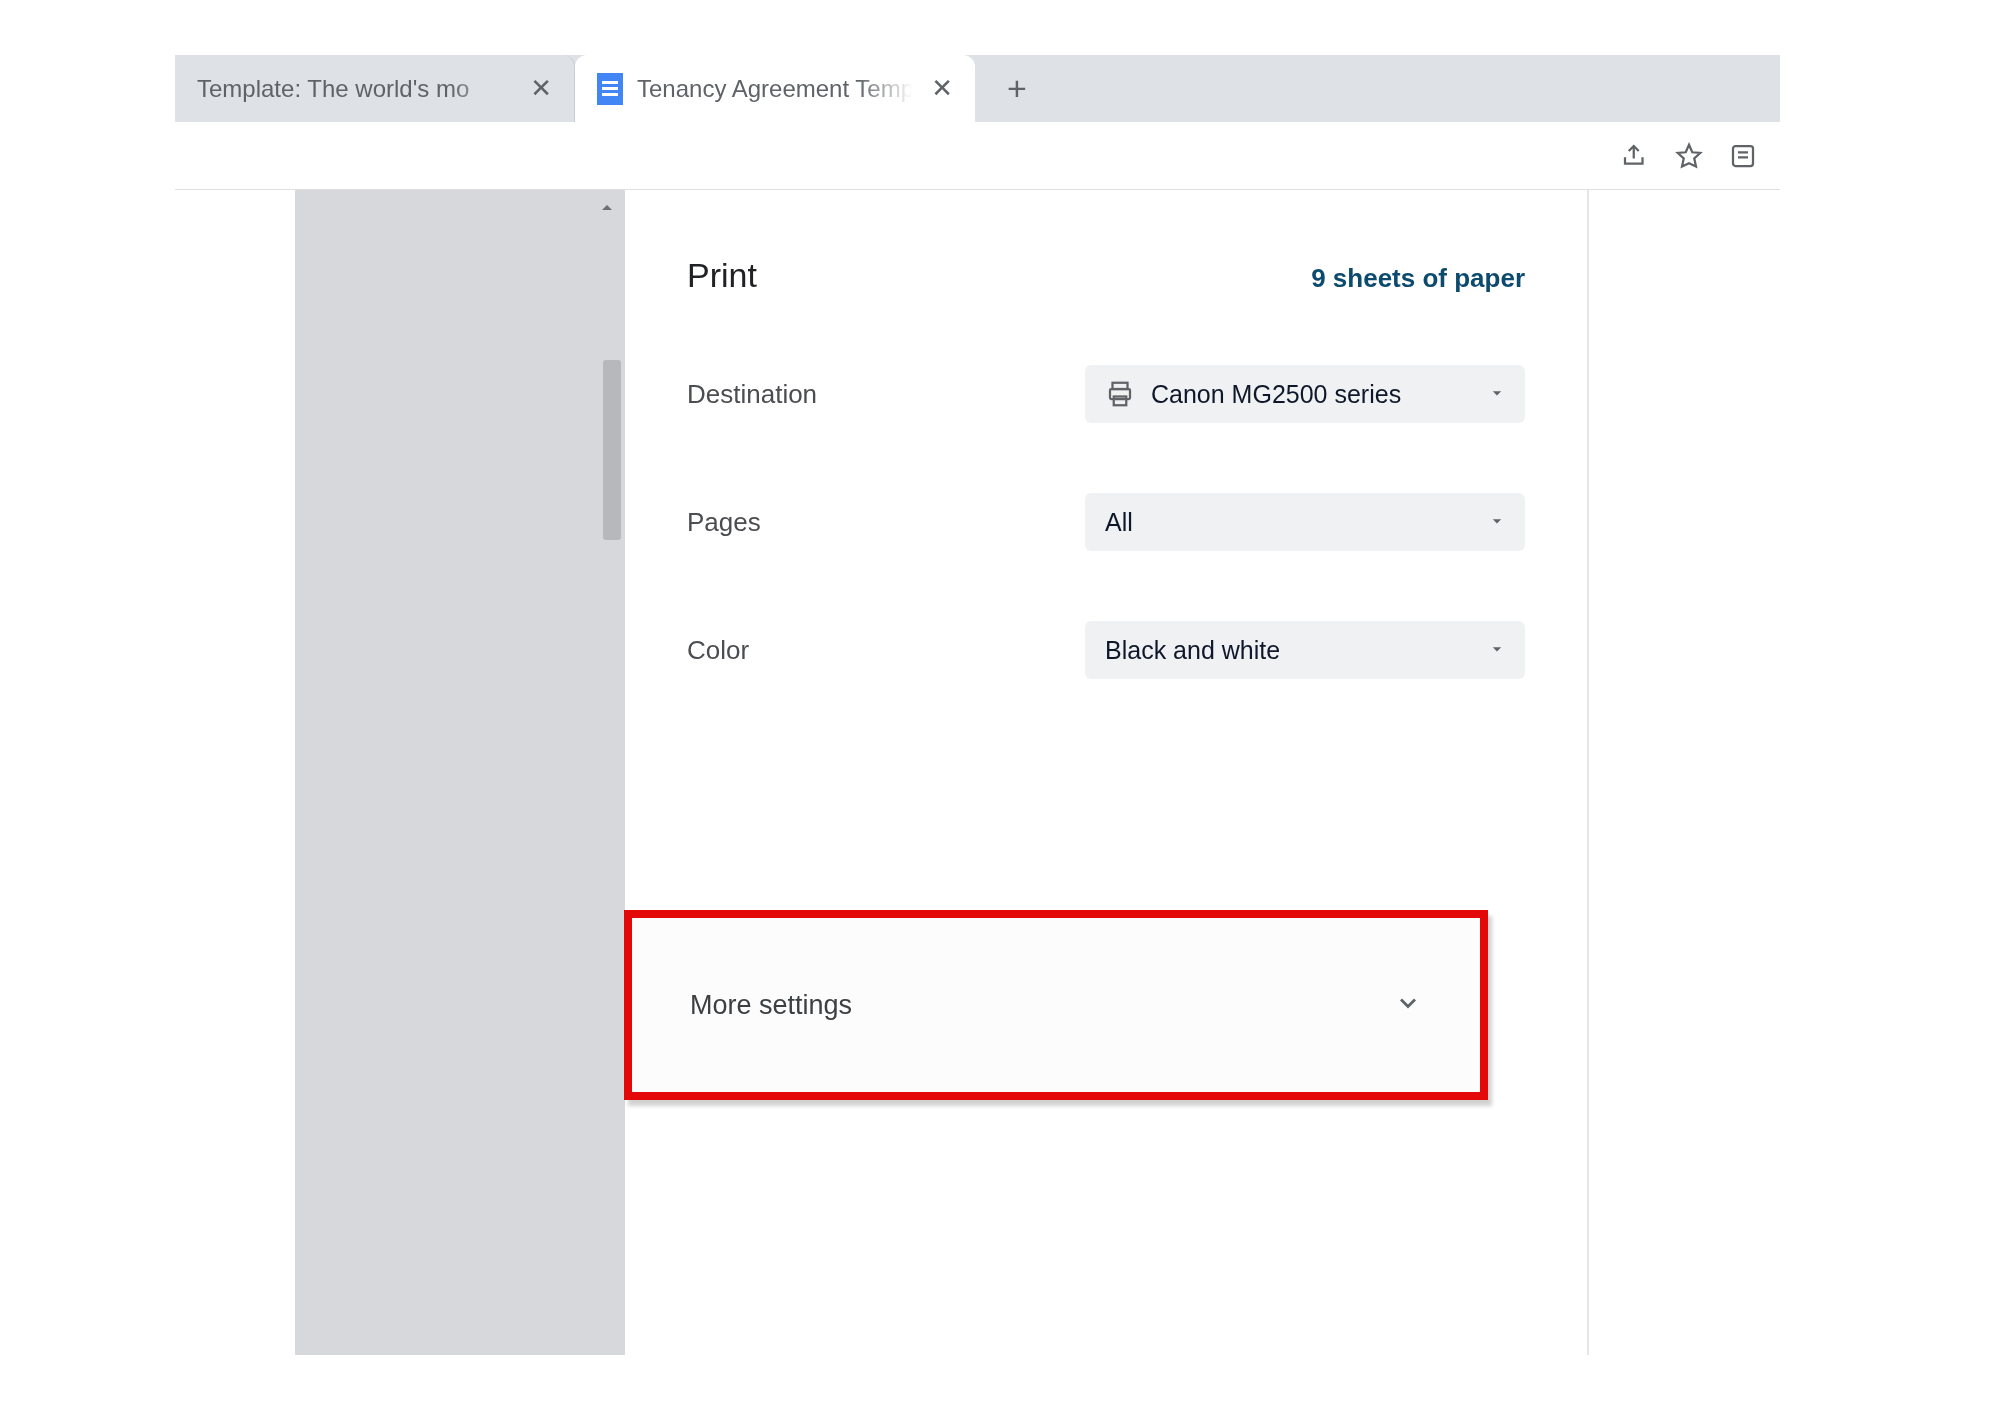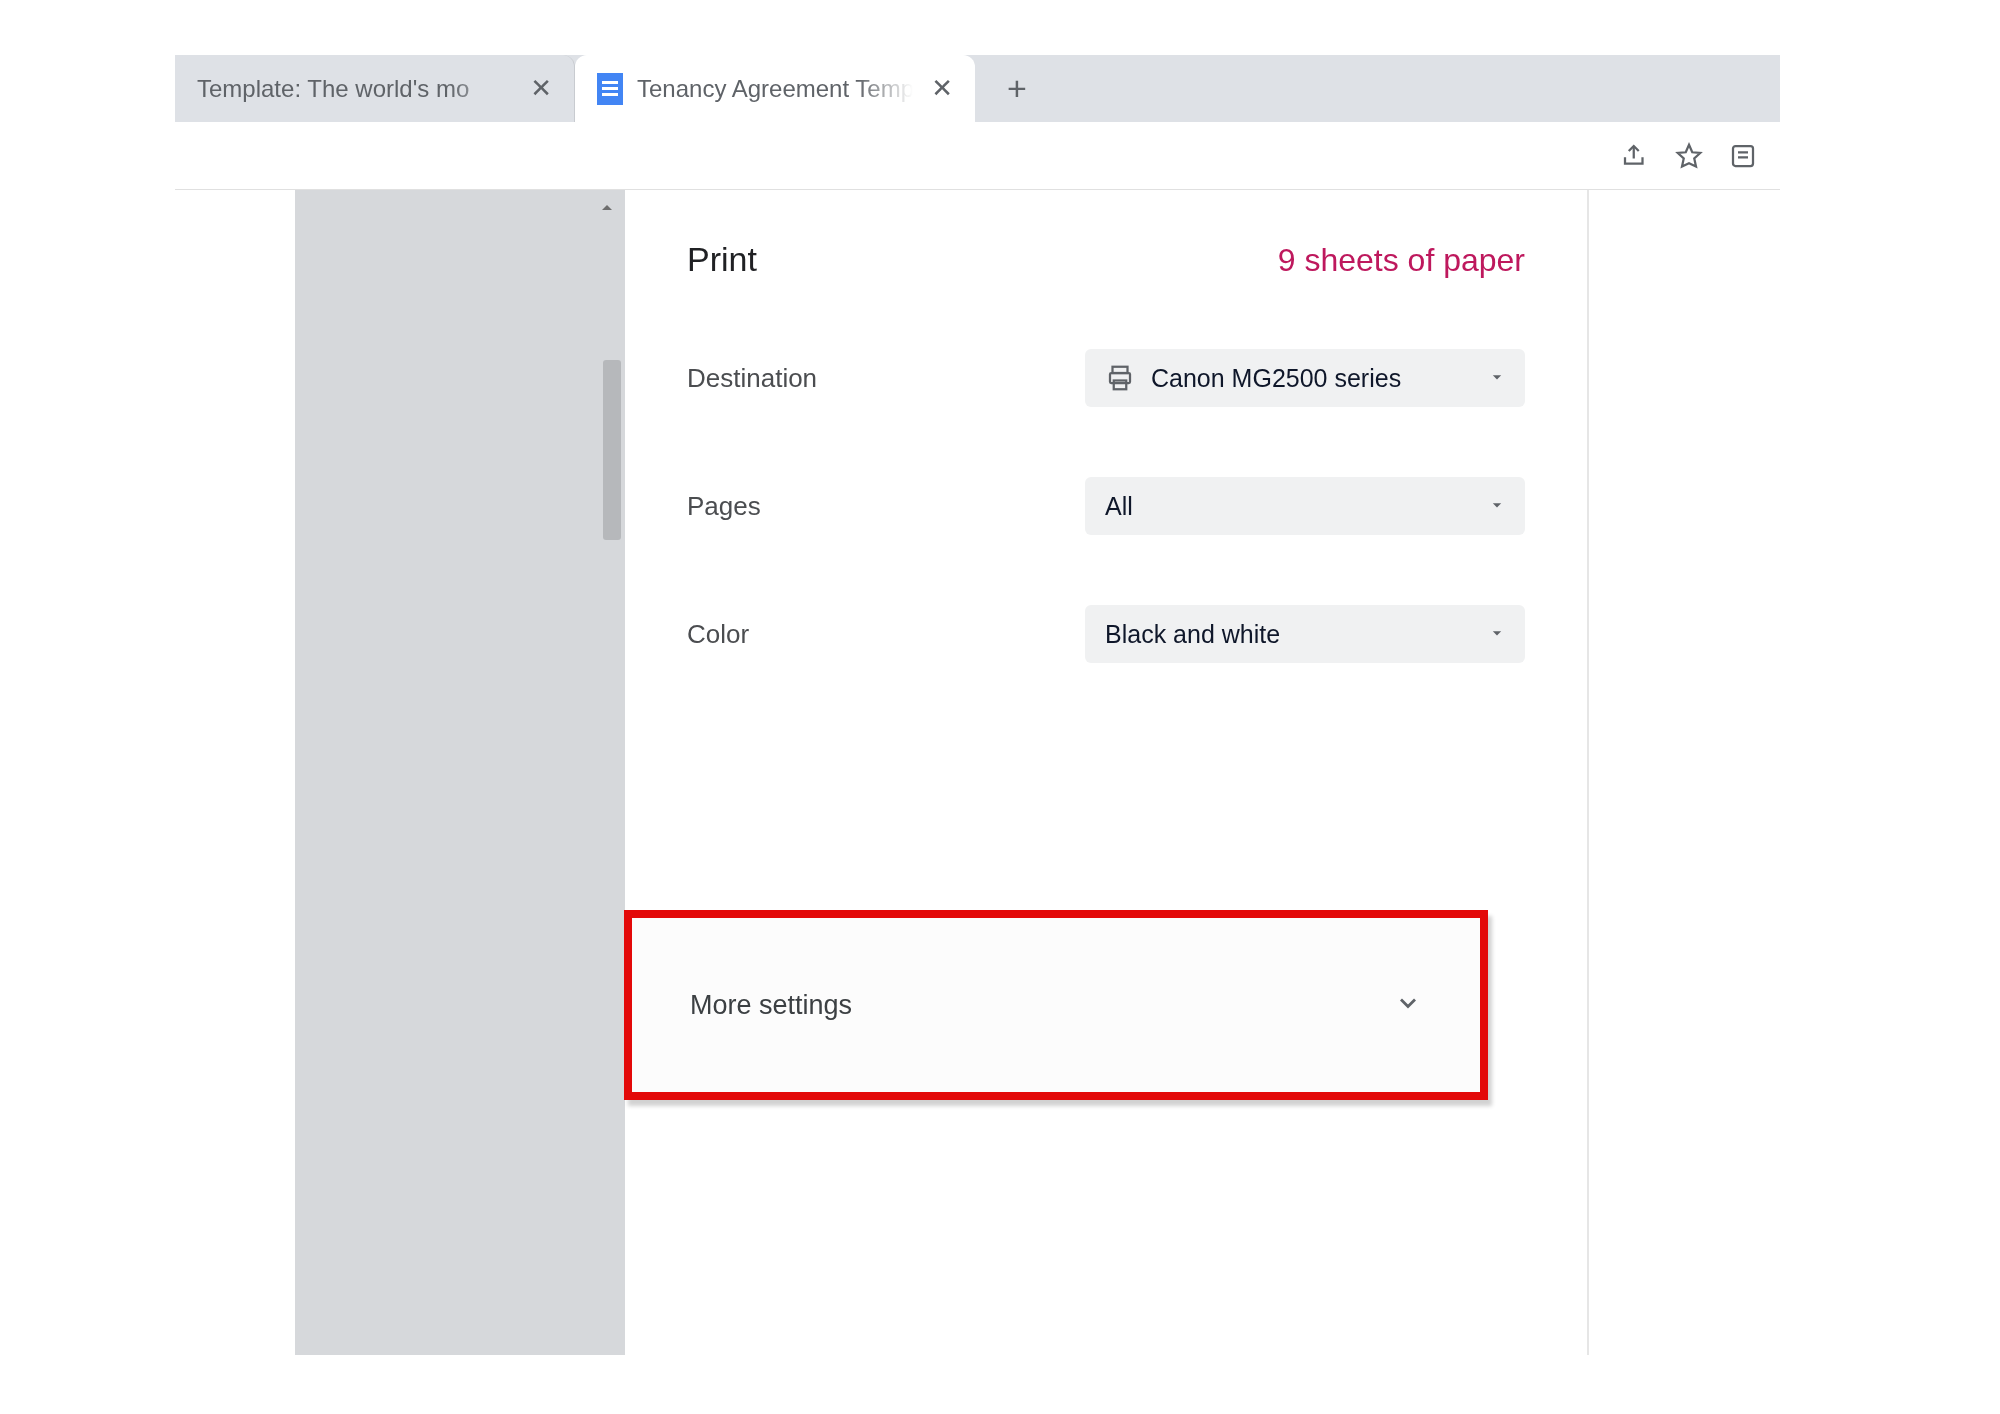--- a/index.html
+++ b/index.html
@@ -146,21 +146,21 @@
       top: 170px;
       width: 18px;
       height: 180px;
       background: #b6b8bb;
       border-radius: 3px;
     }
     
     .print-panel {
       position: absolute;
       left: 450px;
-      top: 0;
+      top: 16px;
       width: 962px;
       height: 100%;
       background: #ffffff;
       padding: 50px 62px 0 62px;
     }
     .panel-divider {
       position: absolute;
       left: 1412px;
       top: 0;
       width: 2px;
@@ -172,23 +172,23 @@
       justify-content: space-between;
       align-items: baseline;
       margin-bottom: 70px;
     }
     .print-title {
       font-size: 34px;
       color: #202124;
       font-weight: 400;
     }
     .sheet-count {
-      font-size: 32px;
-      color: #be185d;
-      font-weight: 400;
+      font-size: 26px;
+      color: #0c4a6e;
+      font-weight: 700;
     }
     .setting-row {
       display: flex;
       align-items: center;
       margin-bottom: 70px;
       gap: 48px;
     }
     .setting-label {
       width: 350px;
       font-size: 26px;

